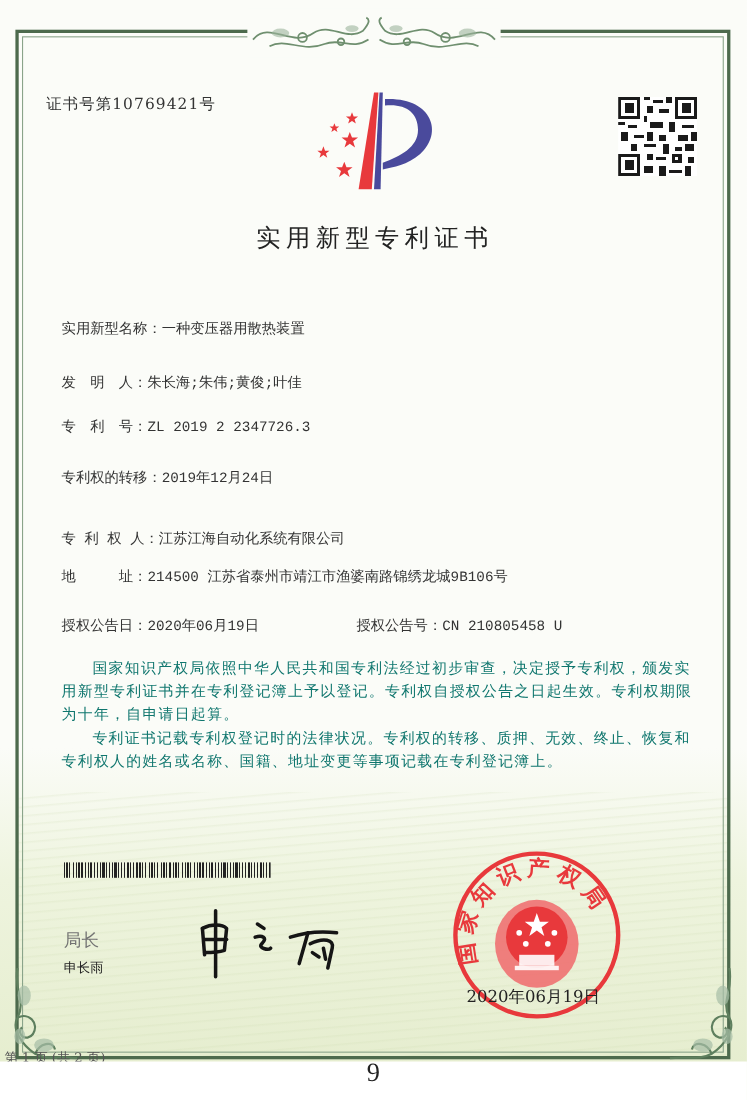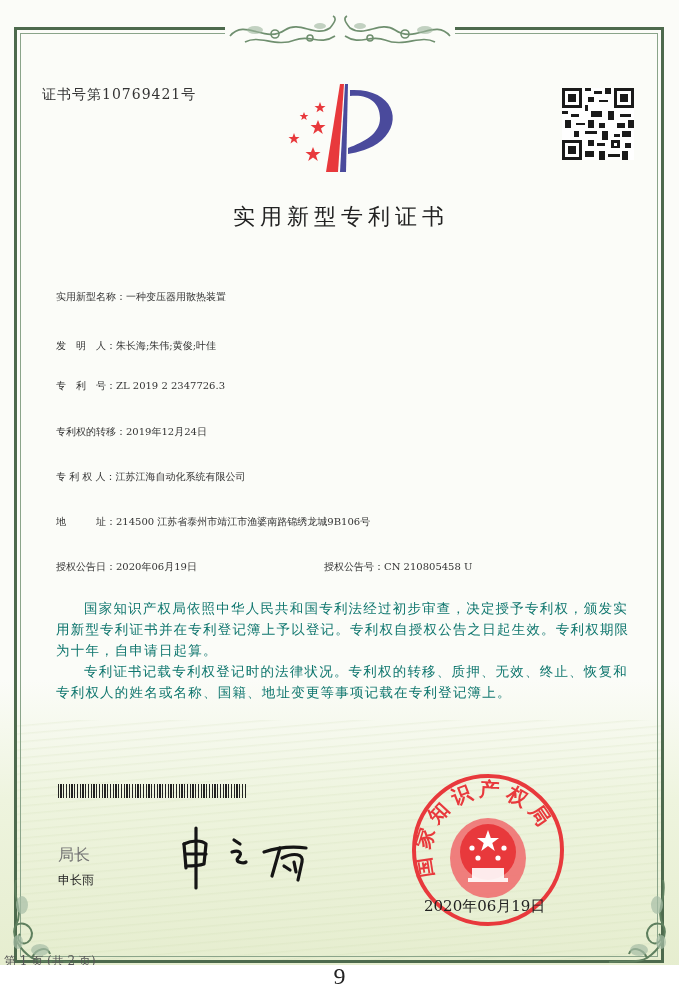--- a/index.html
+++ b/index.html
@@ -39,21 +39,21 @@
   
   .cert-no { position:absolute; left:42px; top:86px; font-size:14px; letter-spacing:1px; color:#333;text-align:center; }
   .logo { position:absolute; left:272px; top:80px; width:136px; height:96px; }
   .qr { position:absolute; left:562px; top:88px; width:72px; height:72px; }
 
   .title {
     position:absolute; left:0; top:202px; width:594px; text-align:center;
     font-size:22px; letter-spacing:5px; color:#222; font-weight:normal;margin-left:44px;
   }
 
-  .field { position:absolute; left:56px; font-size:10px; color:#333; white-space:nowrap; }
+  .field { position:absolute; left:56px; font-size:13px; color:#333; white-space:nowrap;font-family:Liberation Mono, monospace; }
   .field .label { display:inline-block; }
   .field .value { display:inline-block; }
 
   .para {
     position:absolute; left:56px; width:578px; font-size:13.5px; line-height:21px;
     color:#0f766e; text-indent:28px; letter-spacing:1.2px;
   }
 
   .barcode {
     position:absolute; left:58px; top:784px; width:188px; height:14px;
@@ -198,21 +198,21 @@
 </div>
 <div class="field" style="top:339px;">
   <span class="label">发　明　人：</span><span class="value">朱长海;朱伟;黄俊;叶佳</span>
 </div>
 <div class="field" style="top:379px;">
   <span class="label">专　利　号：</span><span class="value">ZL 2019 2 2347726.3</span>
 </div>
 <div class="field" style="top:425px;">
   <span class="label">专利权的转移：</span><span class="value">2019年12月24日</span>
 </div>
-<div class="field" style="top:470px;">
+<div class="field" style="top:481px;">
   <span class="label">专 利 权 人：</span><span class="value">江苏江海自动化系统有限公司</span>
 </div>
 <div class="field" style="top:515px;">
   <span class="label">地　　　址：</span><span class="value">214500 江苏省泰州市靖江市渔婆南路锦绣龙城9B106号</span>
 </div>
 <div class="field" style="top:560px;">
   <span class="label">授权公告日：</span><span class="value">2020年06月19日</span>
 </div>
 <div class="field" style="top:560px; left:324px;">
   <span class="label">授权公告号：</span><span class="value">CN 210805458 U</span>

